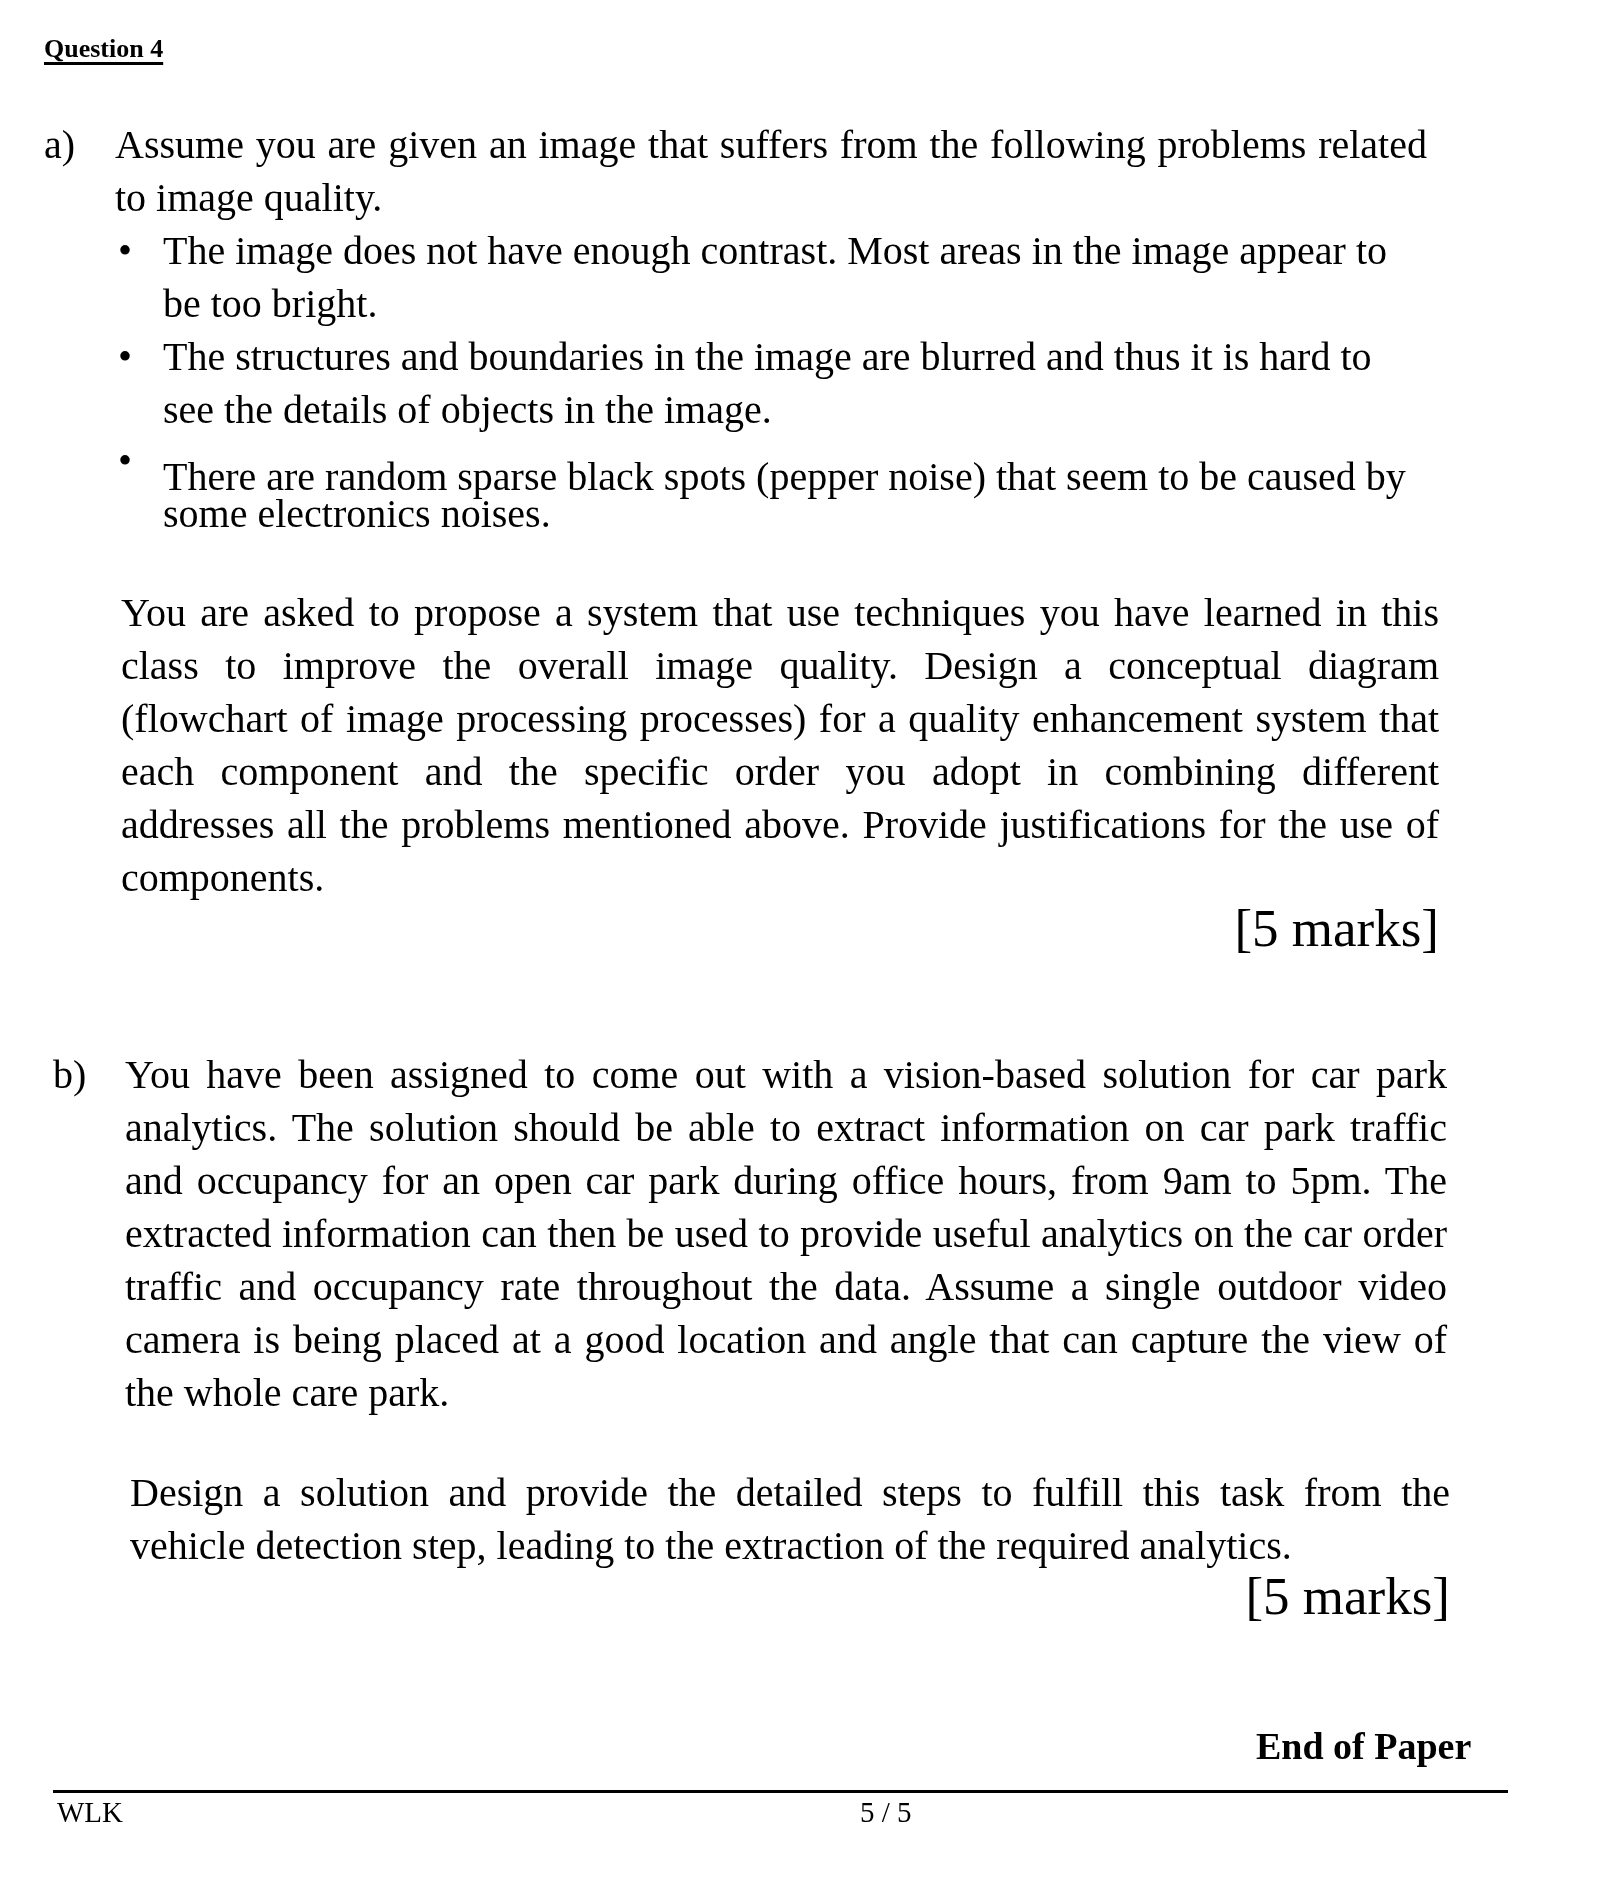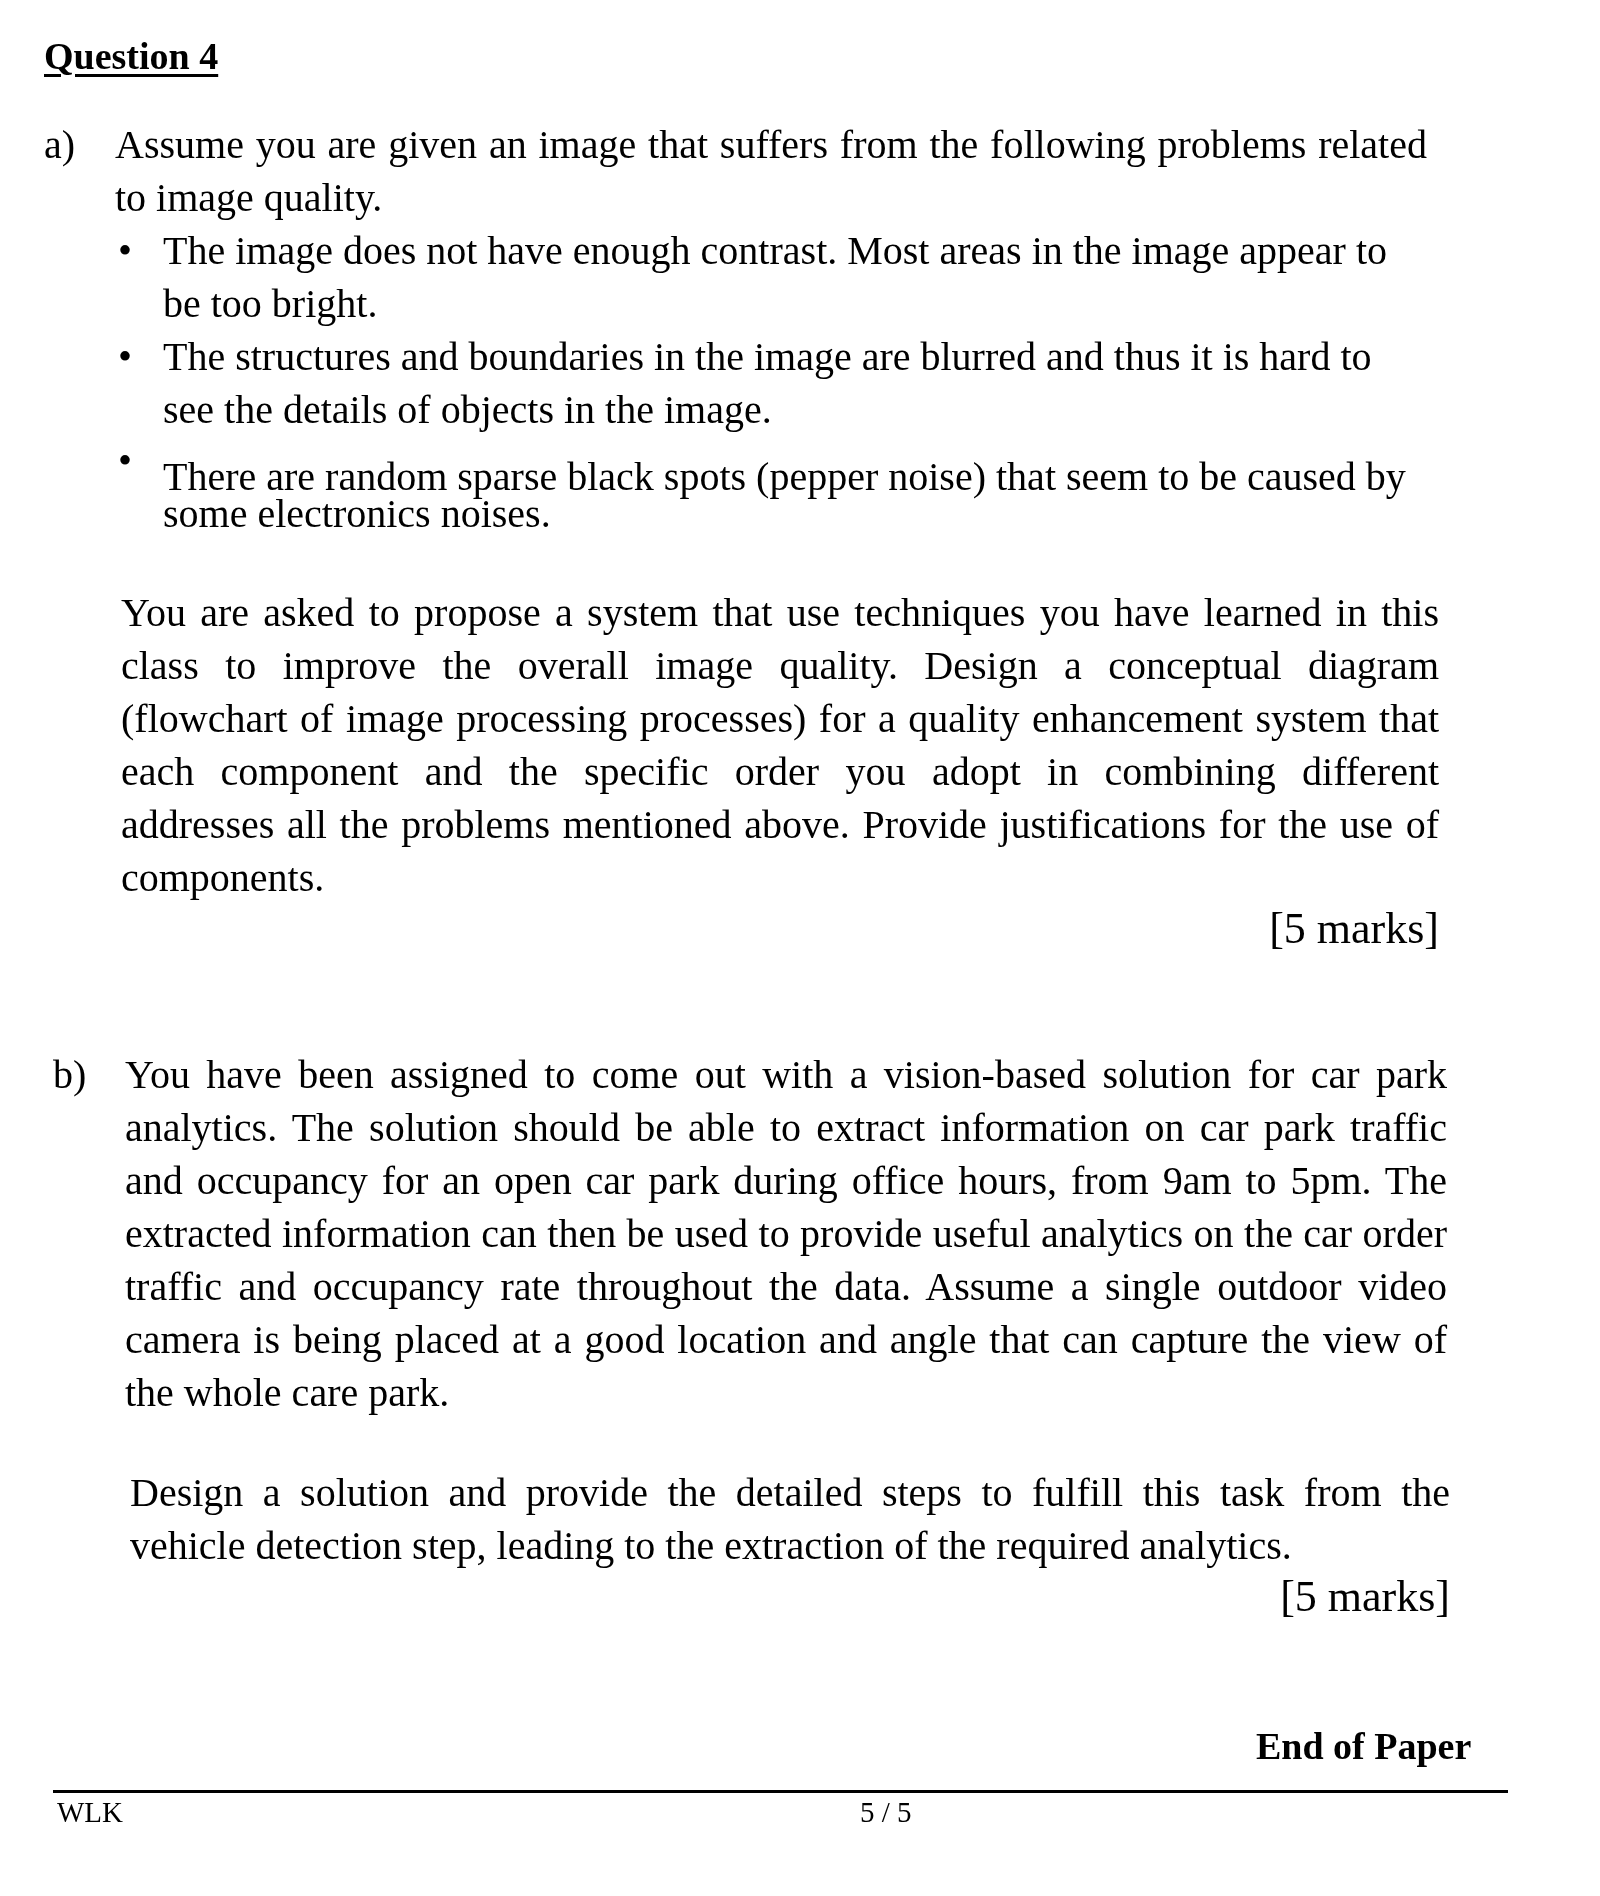--- a/index.html
+++ b/index.html
@@ -4,32 +4,32 @@
 <style>
   html, body { margin: 0; padding: 0; background: #ffffff; }
   body {
     width: 1600px; height: 1896px; position: relative; overflow: hidden;
     font-family: "Liberation Serif", "DejaVu Serif", serif;
     color: #000000;
   }
   .abs { position: absolute; }
   .title {
     left: 44px; top: 34px;
-    font-size: 38px; font-weight: bold; text-decoration: underline;
+    font-size: 26px; font-weight: bold; text-decoration: underline;
     text-decoration-thickness: 3px; text-underline-offset: 5px;
     white-space: nowrap;
   }
   .label { font-size: 40px; line-height: 53px; }
   .txt { font-size: 40px; line-height: 53px; }
   .line { display: block; white-space: nowrap; }
   .jline { display: block; text-align: justify; text-align-last: justify; white-space: normal; }
   .bullet-row { position: absolute; left: 118px; }
   .bullet { position: absolute; left: 0; top: 0; font-size: 40px; line-height: 53px; }
   .btext { position: absolute; left: 45px; font-size: 40px; line-height: 53px; white-space: nowrap; }
-  .marks { font-size: 44px; line-height: 53px; white-space: nowrap; }
+  .marks { font-size: 53px; line-height: 53px; white-space: nowrap; }
   .endpaper { font-size: 38px; font-weight: bold; white-space: nowrap; }
   .rule { background: #000; height: 3px; }
   .foot { font-size: 29px; white-space: nowrap; }
 </style>
 </head>
 <body>
 
 <div class="abs title">Question 4</div>
 
 <div class="abs label" style="left:44px; top:118px;">a)</div>

